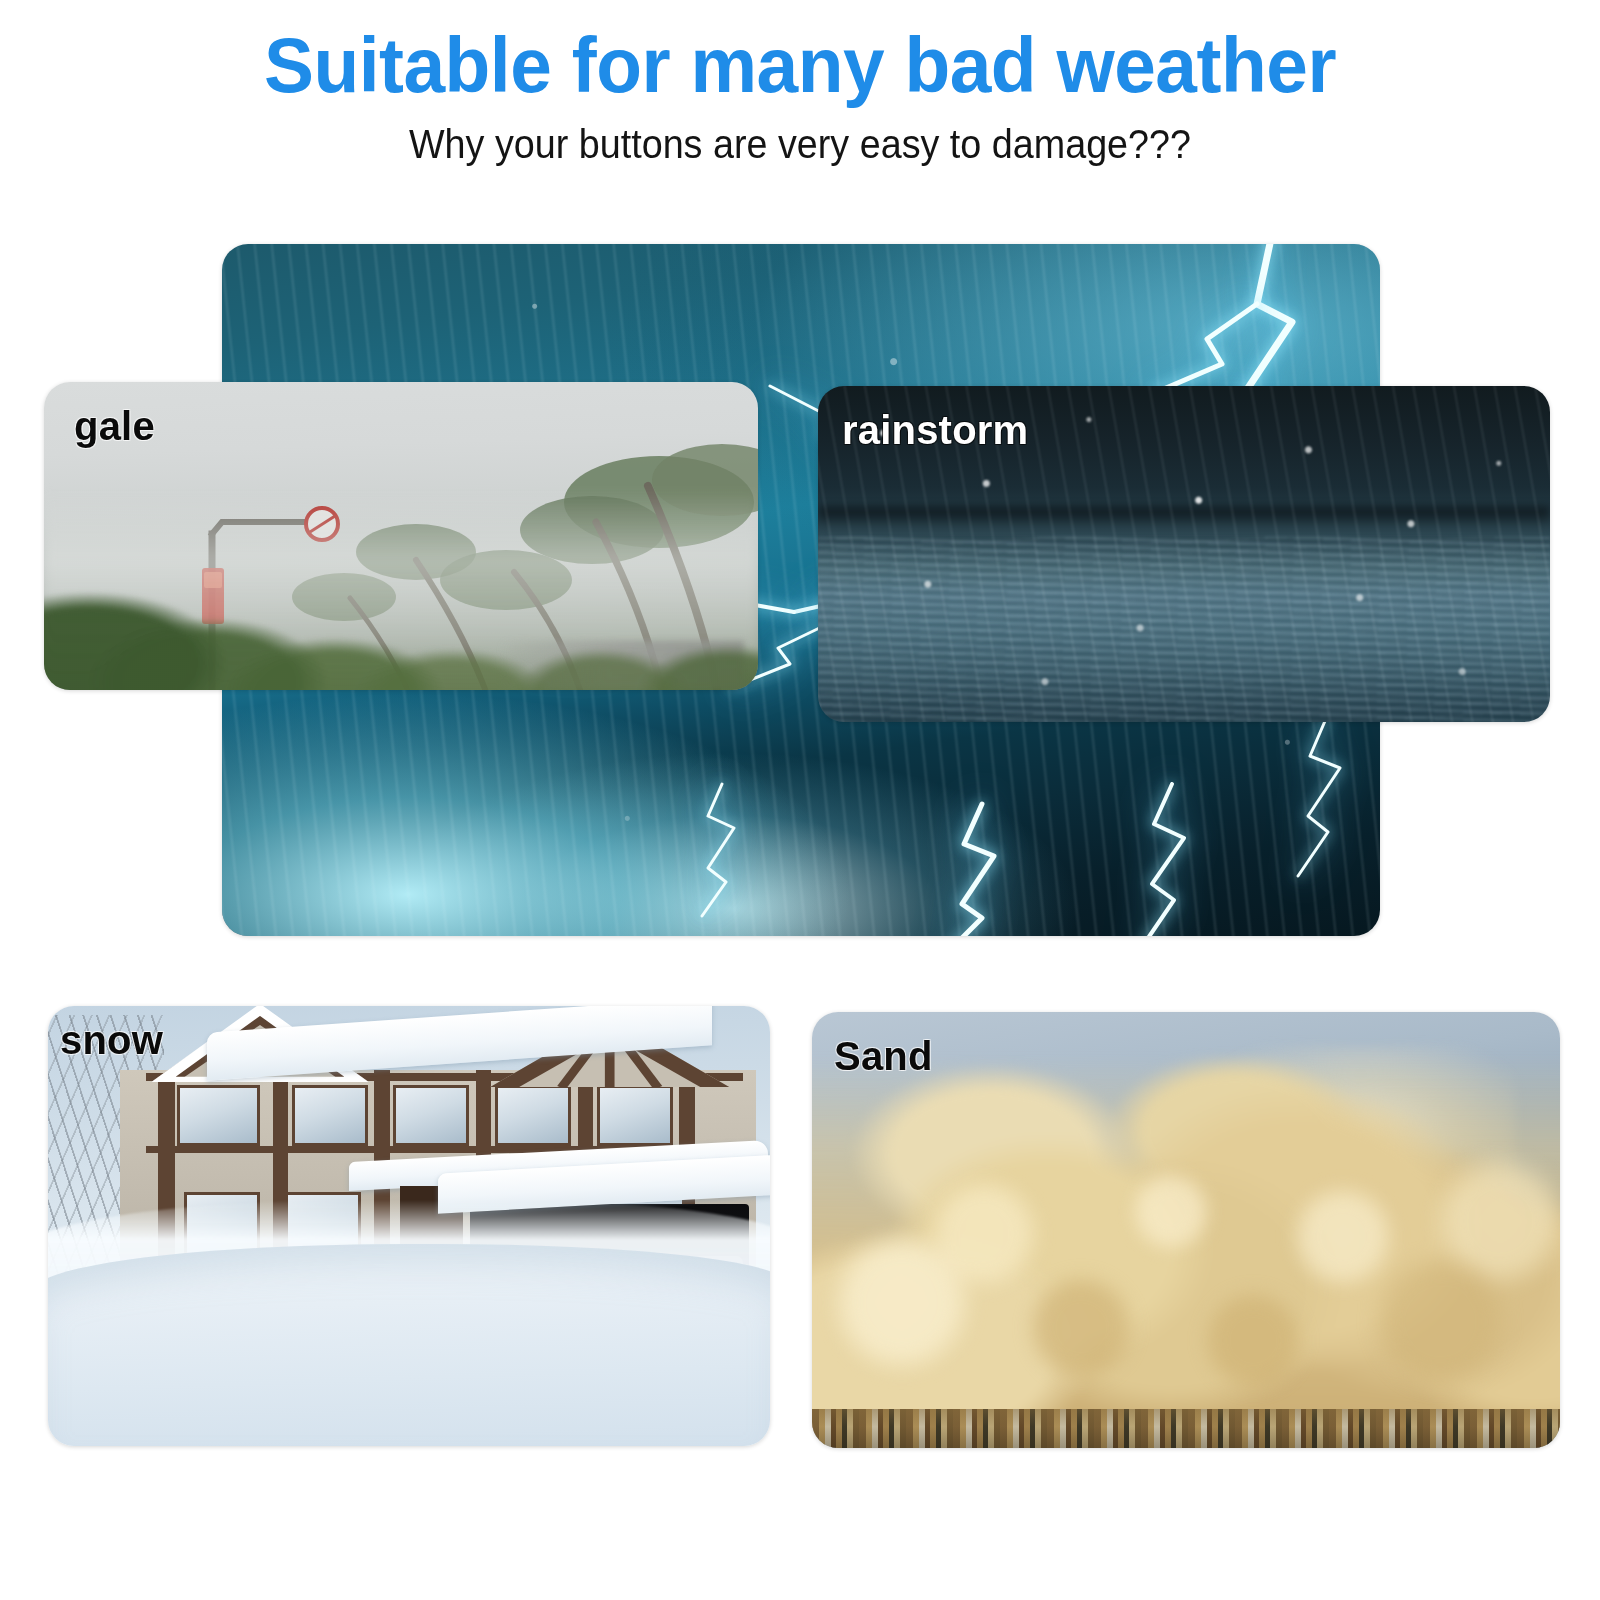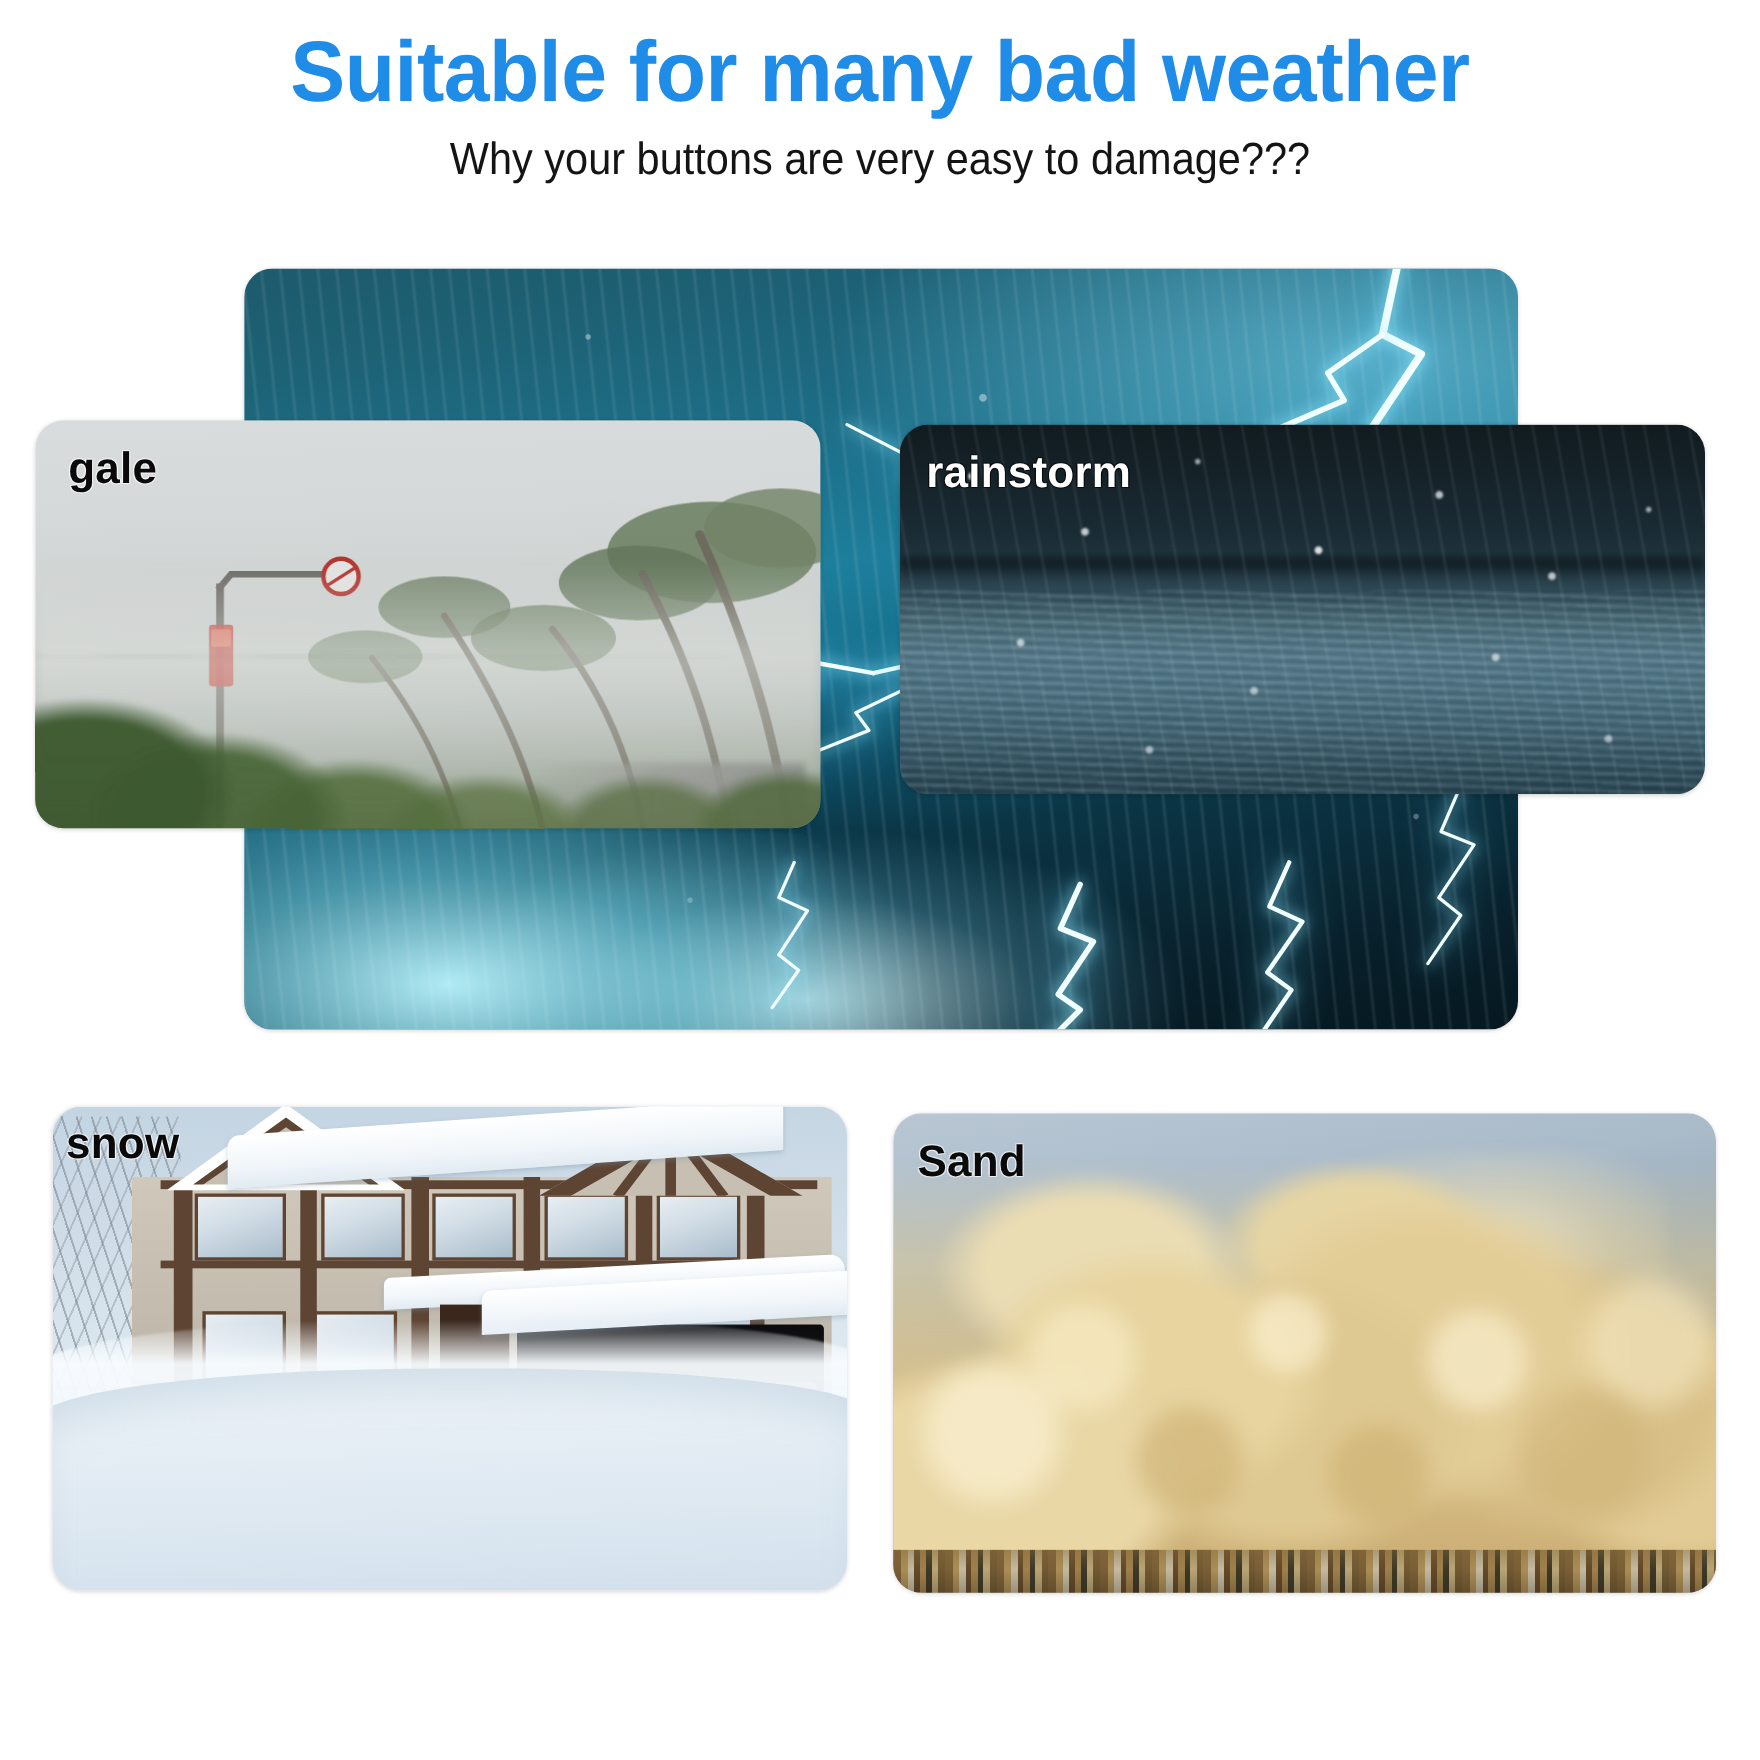--- a/index.html
+++ b/index.html
@@ -150,22 +150,22 @@
     stroke: #f2ffff;
     fill: none;
     stroke-linecap: round;
     stroke-linejoin: round;
     filter: drop-shadow(0 0 7px rgba(150,235,255,.95)) drop-shadow(0 0 18px rgba(90,200,240,.7));
   }
   #storm-bolts { position: absolute; inset: 0; z-index: 6; }
 
   
   #gale-card {
-    left: 32px; top: 382px;
-    width: 714px; height: 371px;
+    left: 44px; top: 382px;
+    width: 714px; height: 308px;
     z-index: 20;
   }
   .gale-sky {
     position: absolute; inset: 0;
     background: linear-gradient(178deg,
       #d9dcdc 0%, #d6d9d9 22%, #cfd3d2 40%,
       #c6cbc9 55%, #b9bfbb 68%, #a9b1a8 80%, #94a08f 92%, #7e8c76 100%);
   }
   .gale-haze {
     position: absolute; left: 0; right: 0; top: 35%; bottom: 0;

